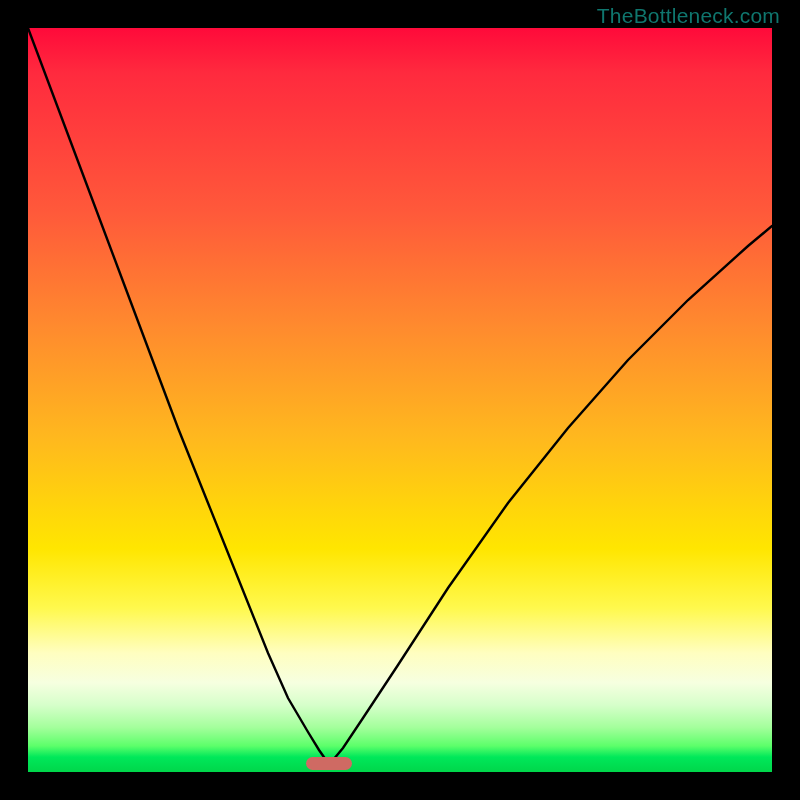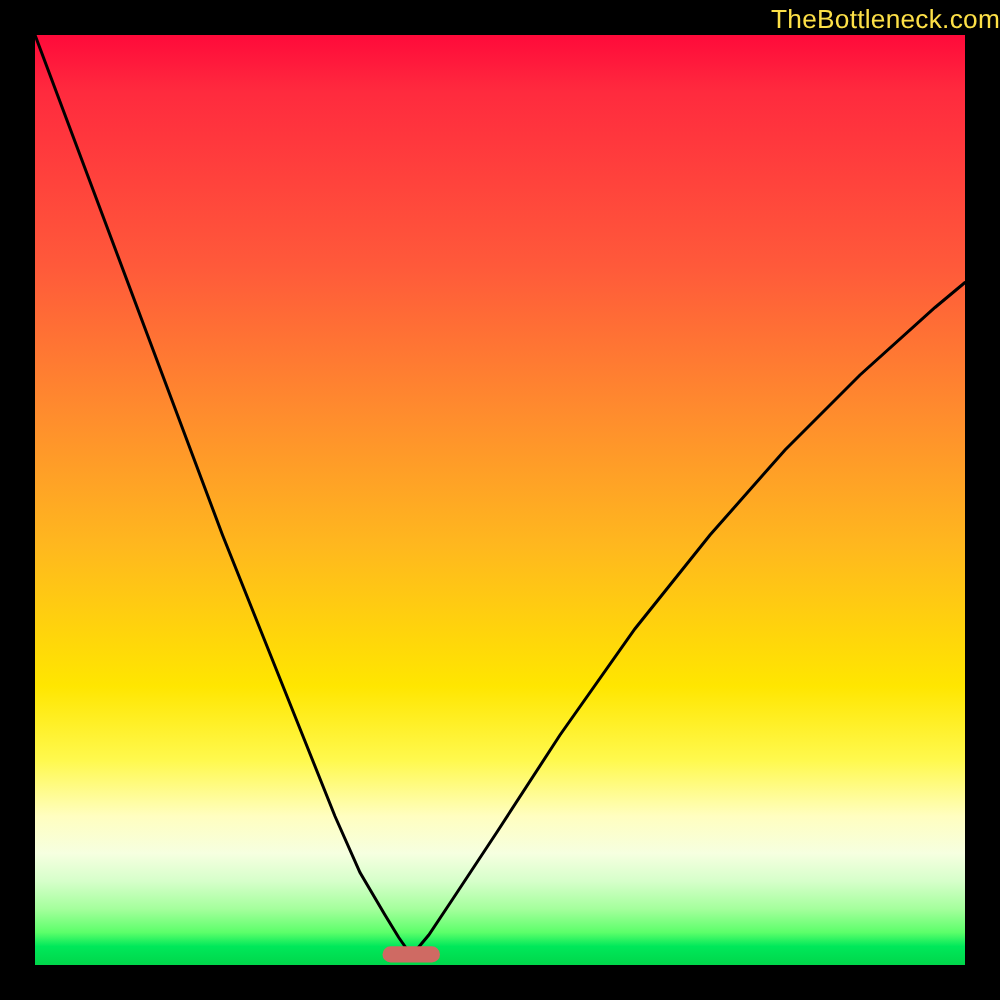--- a/index.html
+++ b/index.html
@@ -68,22 +68,22 @@
     width: 46px;
     height: 13px;
     background: #cf6a63;
     border-radius: 7px;
     left: 278px;
     top: 729px;
   }
   .watermark {
     position: absolute;
     top: 4px;
-    right: 0;
-    color: #fde047;
+    right: 20px;
+    color: #0f766e;
     font-size: 21px;
     letter-spacing: 0.2px;
     font-weight: 500;
   }
 </style>
 </head>
 <body>
 
 <div class="frame">
 

